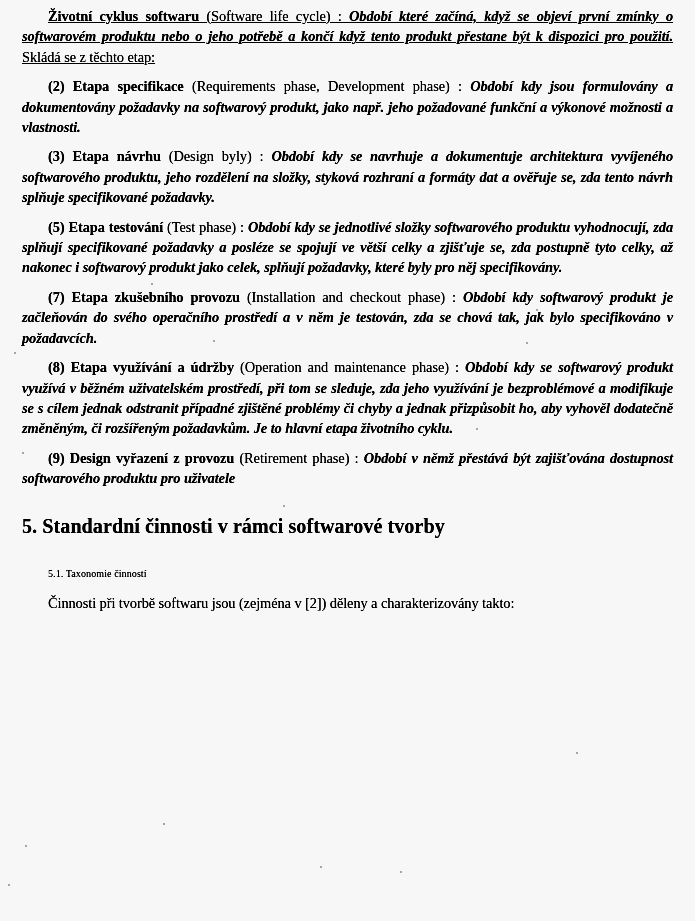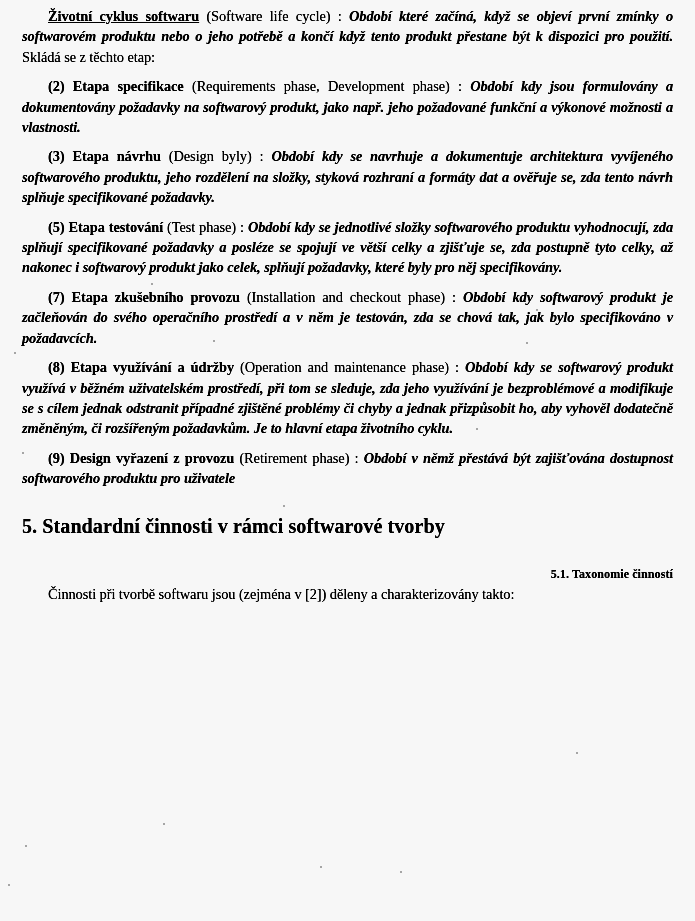--- a/index.html
+++ b/index.html
@@ -38,20 +38,21 @@
     margin: 0 0 9px 0;
     letter-spacing: -0.05px;
     
     -webkit-font-smoothing: none;
   }
   .para {
     text-indent: 26px;
   }
   .lead {
     text-indent: 26px;
+    text-decoration: underline;
   }
   .lead .term {
     text-decoration: underline;
     font-weight: bold;
   }
   .cz {
     font-weight: bold;
   }
   .en {
     font-weight: normal;
@@ -66,30 +67,29 @@
   }
   h2.section-heading {
     font-size: 20px;
     font-weight: bold;
     margin: 27px 0 0 0;
     text-indent: 0;
     line-height: 20px;
     letter-spacing: 0.1px;
   }
   h3.subsection-heading {
-    font-size: 12px;
-    font-weight: bold;
+    font-size: 10px;
+    font-weight: normal;
     margin: 28px 0 0 0;
     text-indent: 26px;
     line-height: 20px;
     letter-spacing: 0.1px;
-    text-align: right;
   }
   p.closing {
-    margin-top: 0;
+    margin-top: 9px;
   }
   
   .scan {
     filter: contrast(1.35) brightness(0.97);
     text-shadow: 0.35px 0 0 rgba(0,0,0,0.45), -0.3px 0.3px 0 rgba(0,0,0,0.28);
   }
   .speck {
     position: absolute;
     background: #1a1a1a;
     border-radius: 50%;

